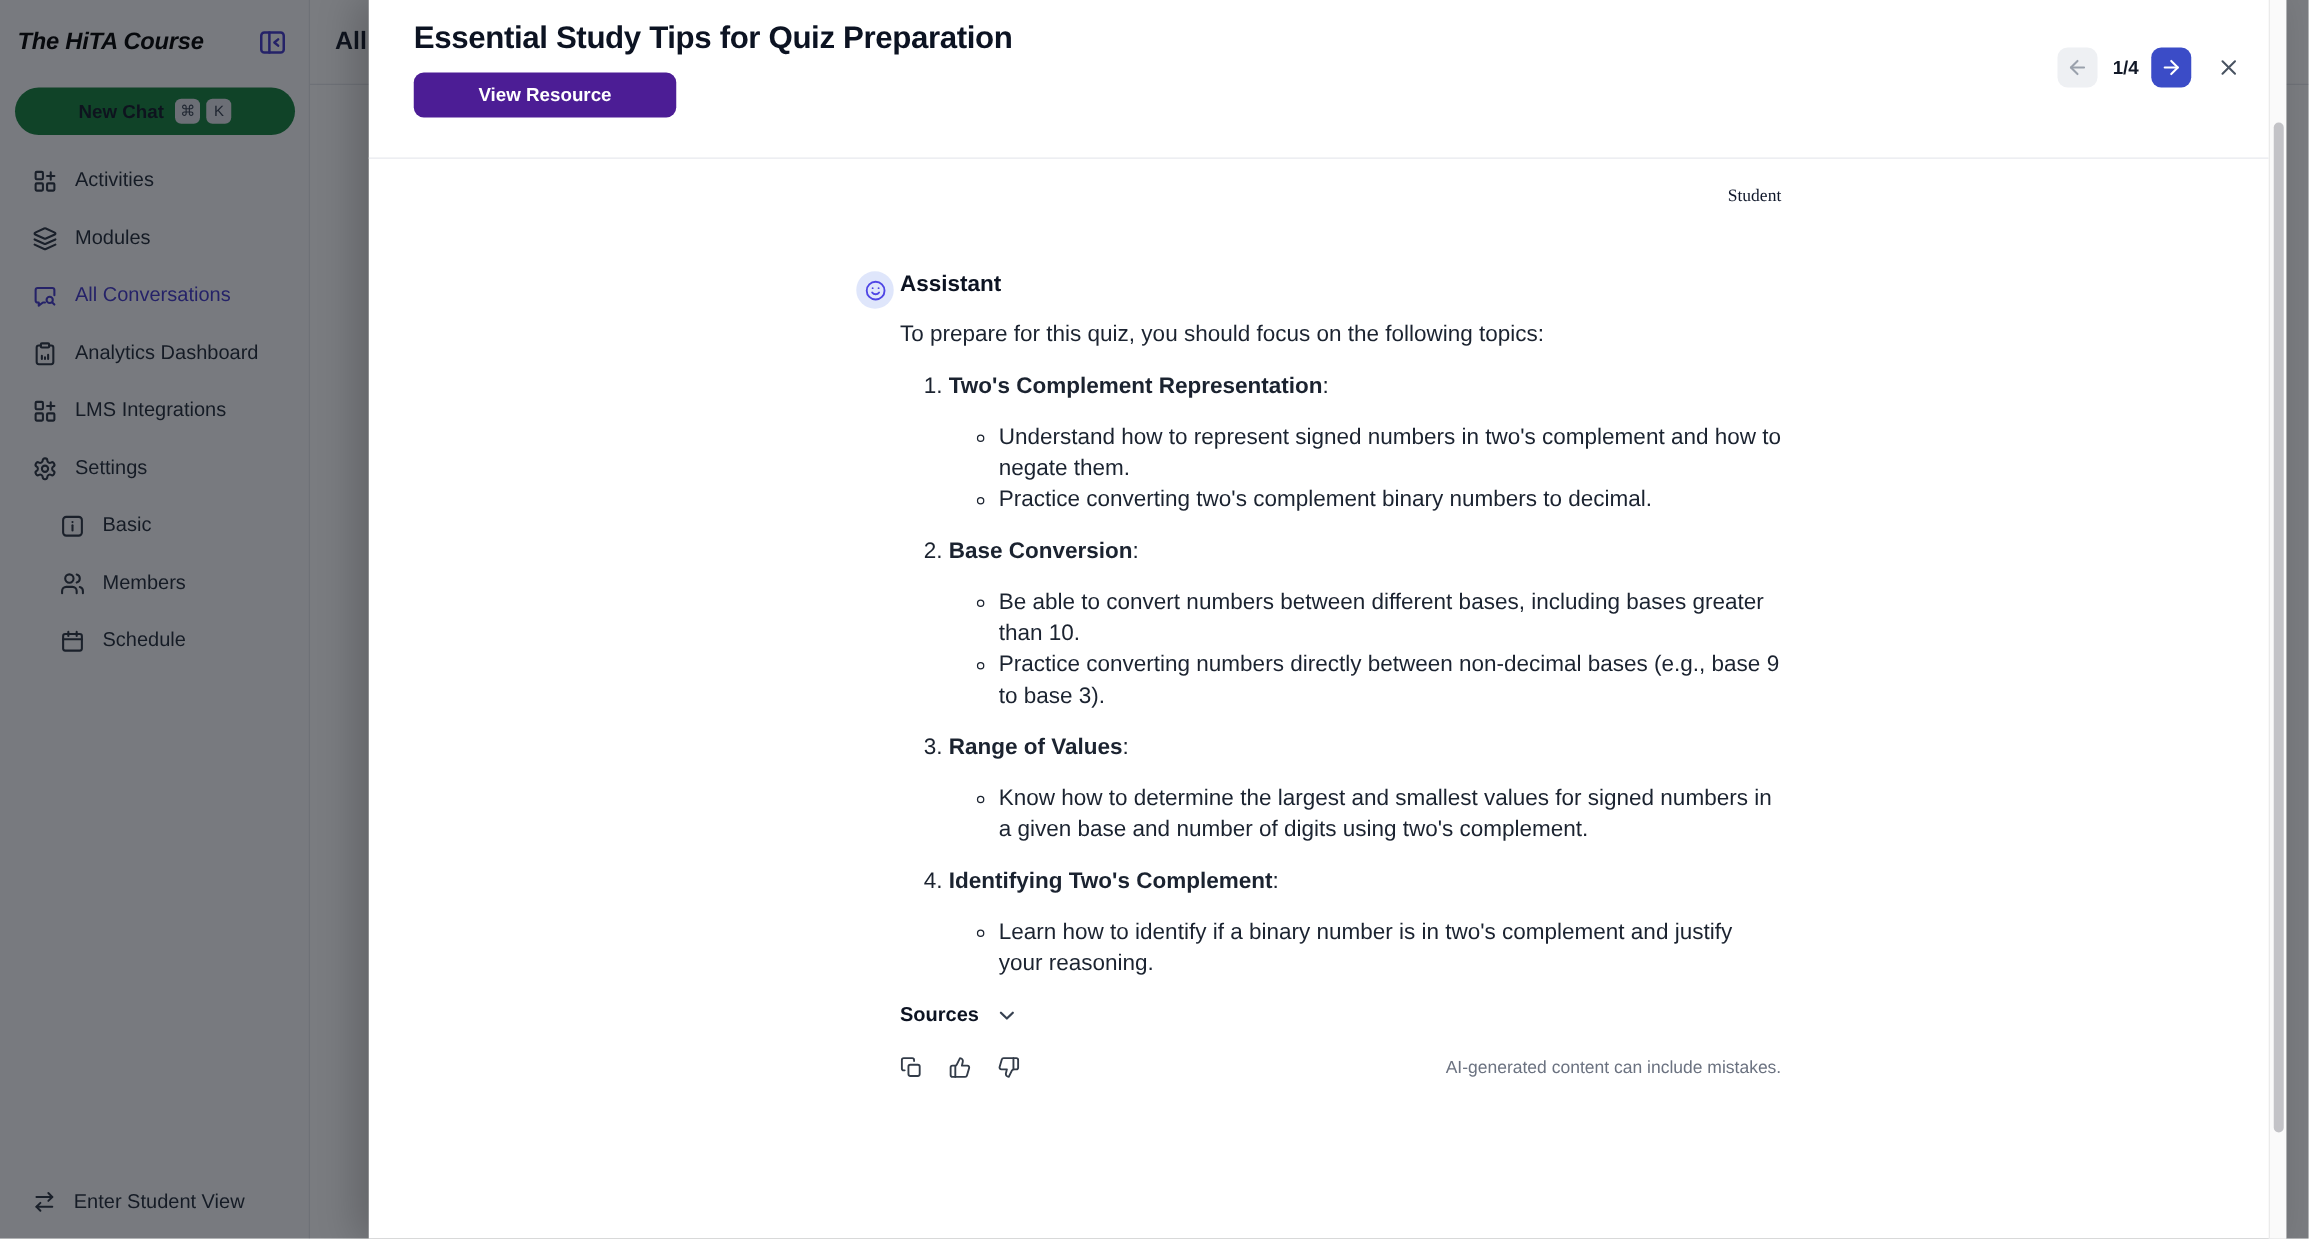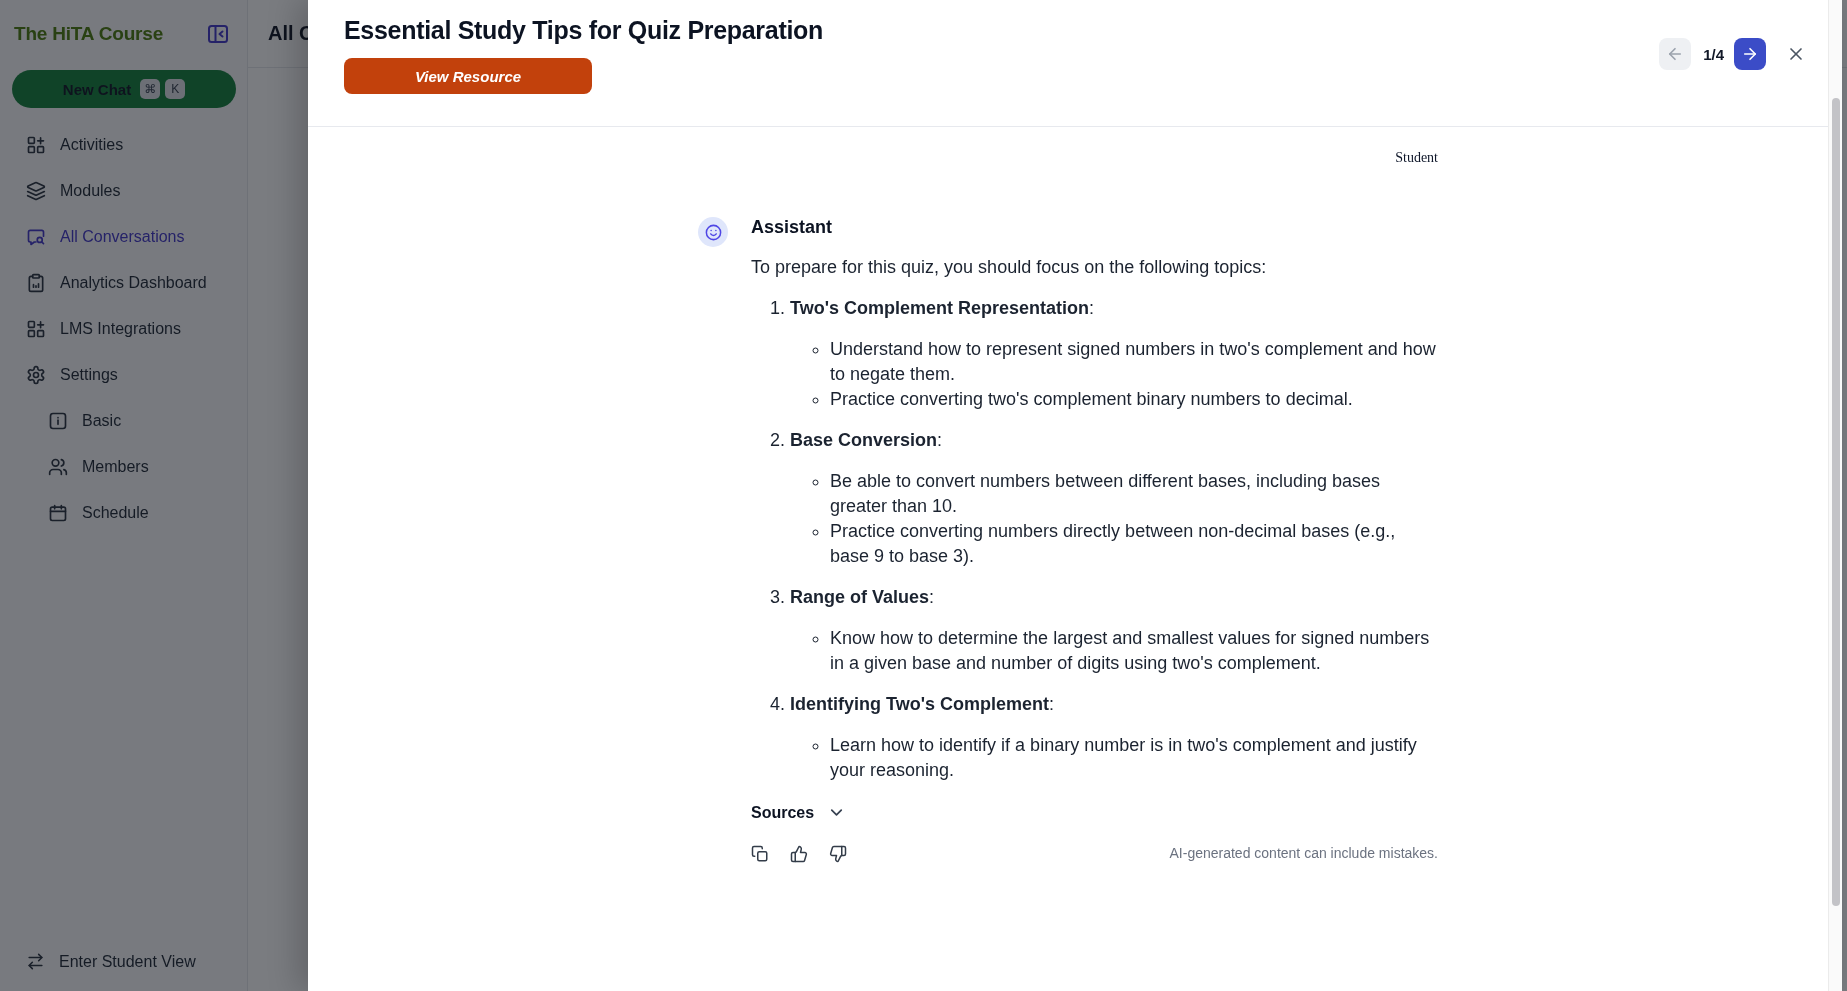--- a/index.html
+++ b/index.html
@@ -11,21 +11,21 @@
   svg { display:block; }
 
   
   .app { position:absolute; inset:0; }
 
   .sidebar {
     position:absolute; left:0; top:0; width:248px; height:991px;
     background:#fbfbfc; border-right:1px solid #e5e7eb;
   }
   .sb-header { display:flex; align-items:center; justify-content:space-between; padding:21px 16px 10px 14px; }
-  .sb-title { font-size:19px; font-weight:700; color:#4d7c0f; letter-spacing:-0.2px; }
+  .sb-title { font-size:19px; font-weight:700; color:#000000; letter-spacing:-0.2px;font-style:italic; }
   .collapse-btn { width:26px; height:26px; color:#4338ca; background:none; border:none; cursor:pointer; padding:1px; }
 
   .new-chat {
     margin:13px 12px 12px 12px; height:38px; border:none; border-radius:20px;
     background:#15803d; display:flex; align-items:center; justify-content:center; gap:9px;
     width:224px; cursor:pointer; font-family:inherit;
   }
   .new-chat-label { font-size:15px; font-weight:600; color:#111827; }
   .keycaps { display:flex; gap:5px; }
   .keycap {
@@ -50,30 +50,30 @@
 
   .main { position:absolute; left:248px; top:0; right:0; height:991px; background:#ffffff; }
   .main-header { height:68px; border-bottom:1px solid #e5e7eb; display:flex; align-items:center; padding:0 20px; }
   .main-title { font-size:20px; font-weight:700; color:#111827; }
 
   
   .overlay { position:absolute; inset:0; background:rgba(13,16,23,0.55); z-index:10; }
 
   
   .drawer {
-    position:absolute; top:0; right:5px; width:1534px; height:991px; background:#fff; z-index:20;
+    position:absolute; top:0; right:18px; width:1534px; height:991px; background:#fff; z-index:20;
     box-shadow:-10px 0 30px rgba(0,0,0,0.2);
   }
   .drawer-content { position:absolute; left:0; top:0; right:14px; bottom:0; }
 
   .drawer-header { position:relative; height:127px; border-bottom:1px solid #e7e9ee; padding:16px 30px 0 36px; }
   .drawer-title { font-size:25px; font-weight:700; color:#0c1322; letter-spacing:-0.3px; }
   .view-resource {
-    margin-top:13px; width:248px; height:36px; border:none; border-radius:8px;
-    background:#c2410c; color:#fff; font-size:15px; font-weight:600; cursor:pointer; font-family:inherit;font-style:italic;
+    margin-top:13px; width:210px; height:36px; border:none; border-radius:8px;
+    background:#4c1d95; color:#fff; font-size:15px; font-weight:600; cursor:pointer; font-family:inherit;
   }
   .header-controls { position:absolute; top:38px; right:20px; display:flex; align-items:center; }
   .pg-btn {
     width:32px; height:32px; border:none; border-radius:8px; display:grid; place-items:center; cursor:pointer;
   }
   .pg-prev { background:#eef0f3; color:#9aa1ac; }
   .pg-next { background:#3b4cc7; color:#ffffff; margin-left:10px; }
   .pg-count { font-size:15px; font-weight:700; color:#111827; margin-left:12px; }
   .close-btn { background:none; border:none; color:#4b5563; margin-left:18px; cursor:pointer; width:24px; height:24px; padding:2px; }
 
@@ -81,21 +81,21 @@
   .chat { width:740px; margin:23px auto 0; }
 
   .student-row { display:flex; justify-content:flex-end; }
   .student-inner { display:flex; flex-direction:column; align-items:flex-end;font-family:Liberation Serif, serif; }
   .role-label { font-size:14px; color:#0f172a; margin:0 0 7px 3px; }
   .student-bubble {
     background:#e9eefc; border-radius:18px; padding:14px 16px;
     font-size:18px; color:#1b2330; line-height:25px;
   }
 
-  .assistant-row { display:flex; gap:23px; margin-top:42px; }
+  .assistant-row { display:flex; gap:5px; margin-top:42px; }
   .assistant-avatar {
     width:30px; height:30px; border-radius:50%; background:#dfe6fb; color:#4f46e5;
     display:grid; place-items:center; flex:none; margin-top:2px;
   }
   .assistant-content { flex:1; font-size:18px; line-height:25px; color:#1b2330; }
   .assistant-name { font-size:18px; font-weight:700; color:#0c1322; margin-bottom:15px; }
   .assistant-content p { margin:0; }
   .topics { margin:16px 0 0; padding-left:39px; }
   .topics > li { margin-bottom:16px; }
   .topics ul { list-style:circle; margin:16px 0 0; padding-left:40px; }

